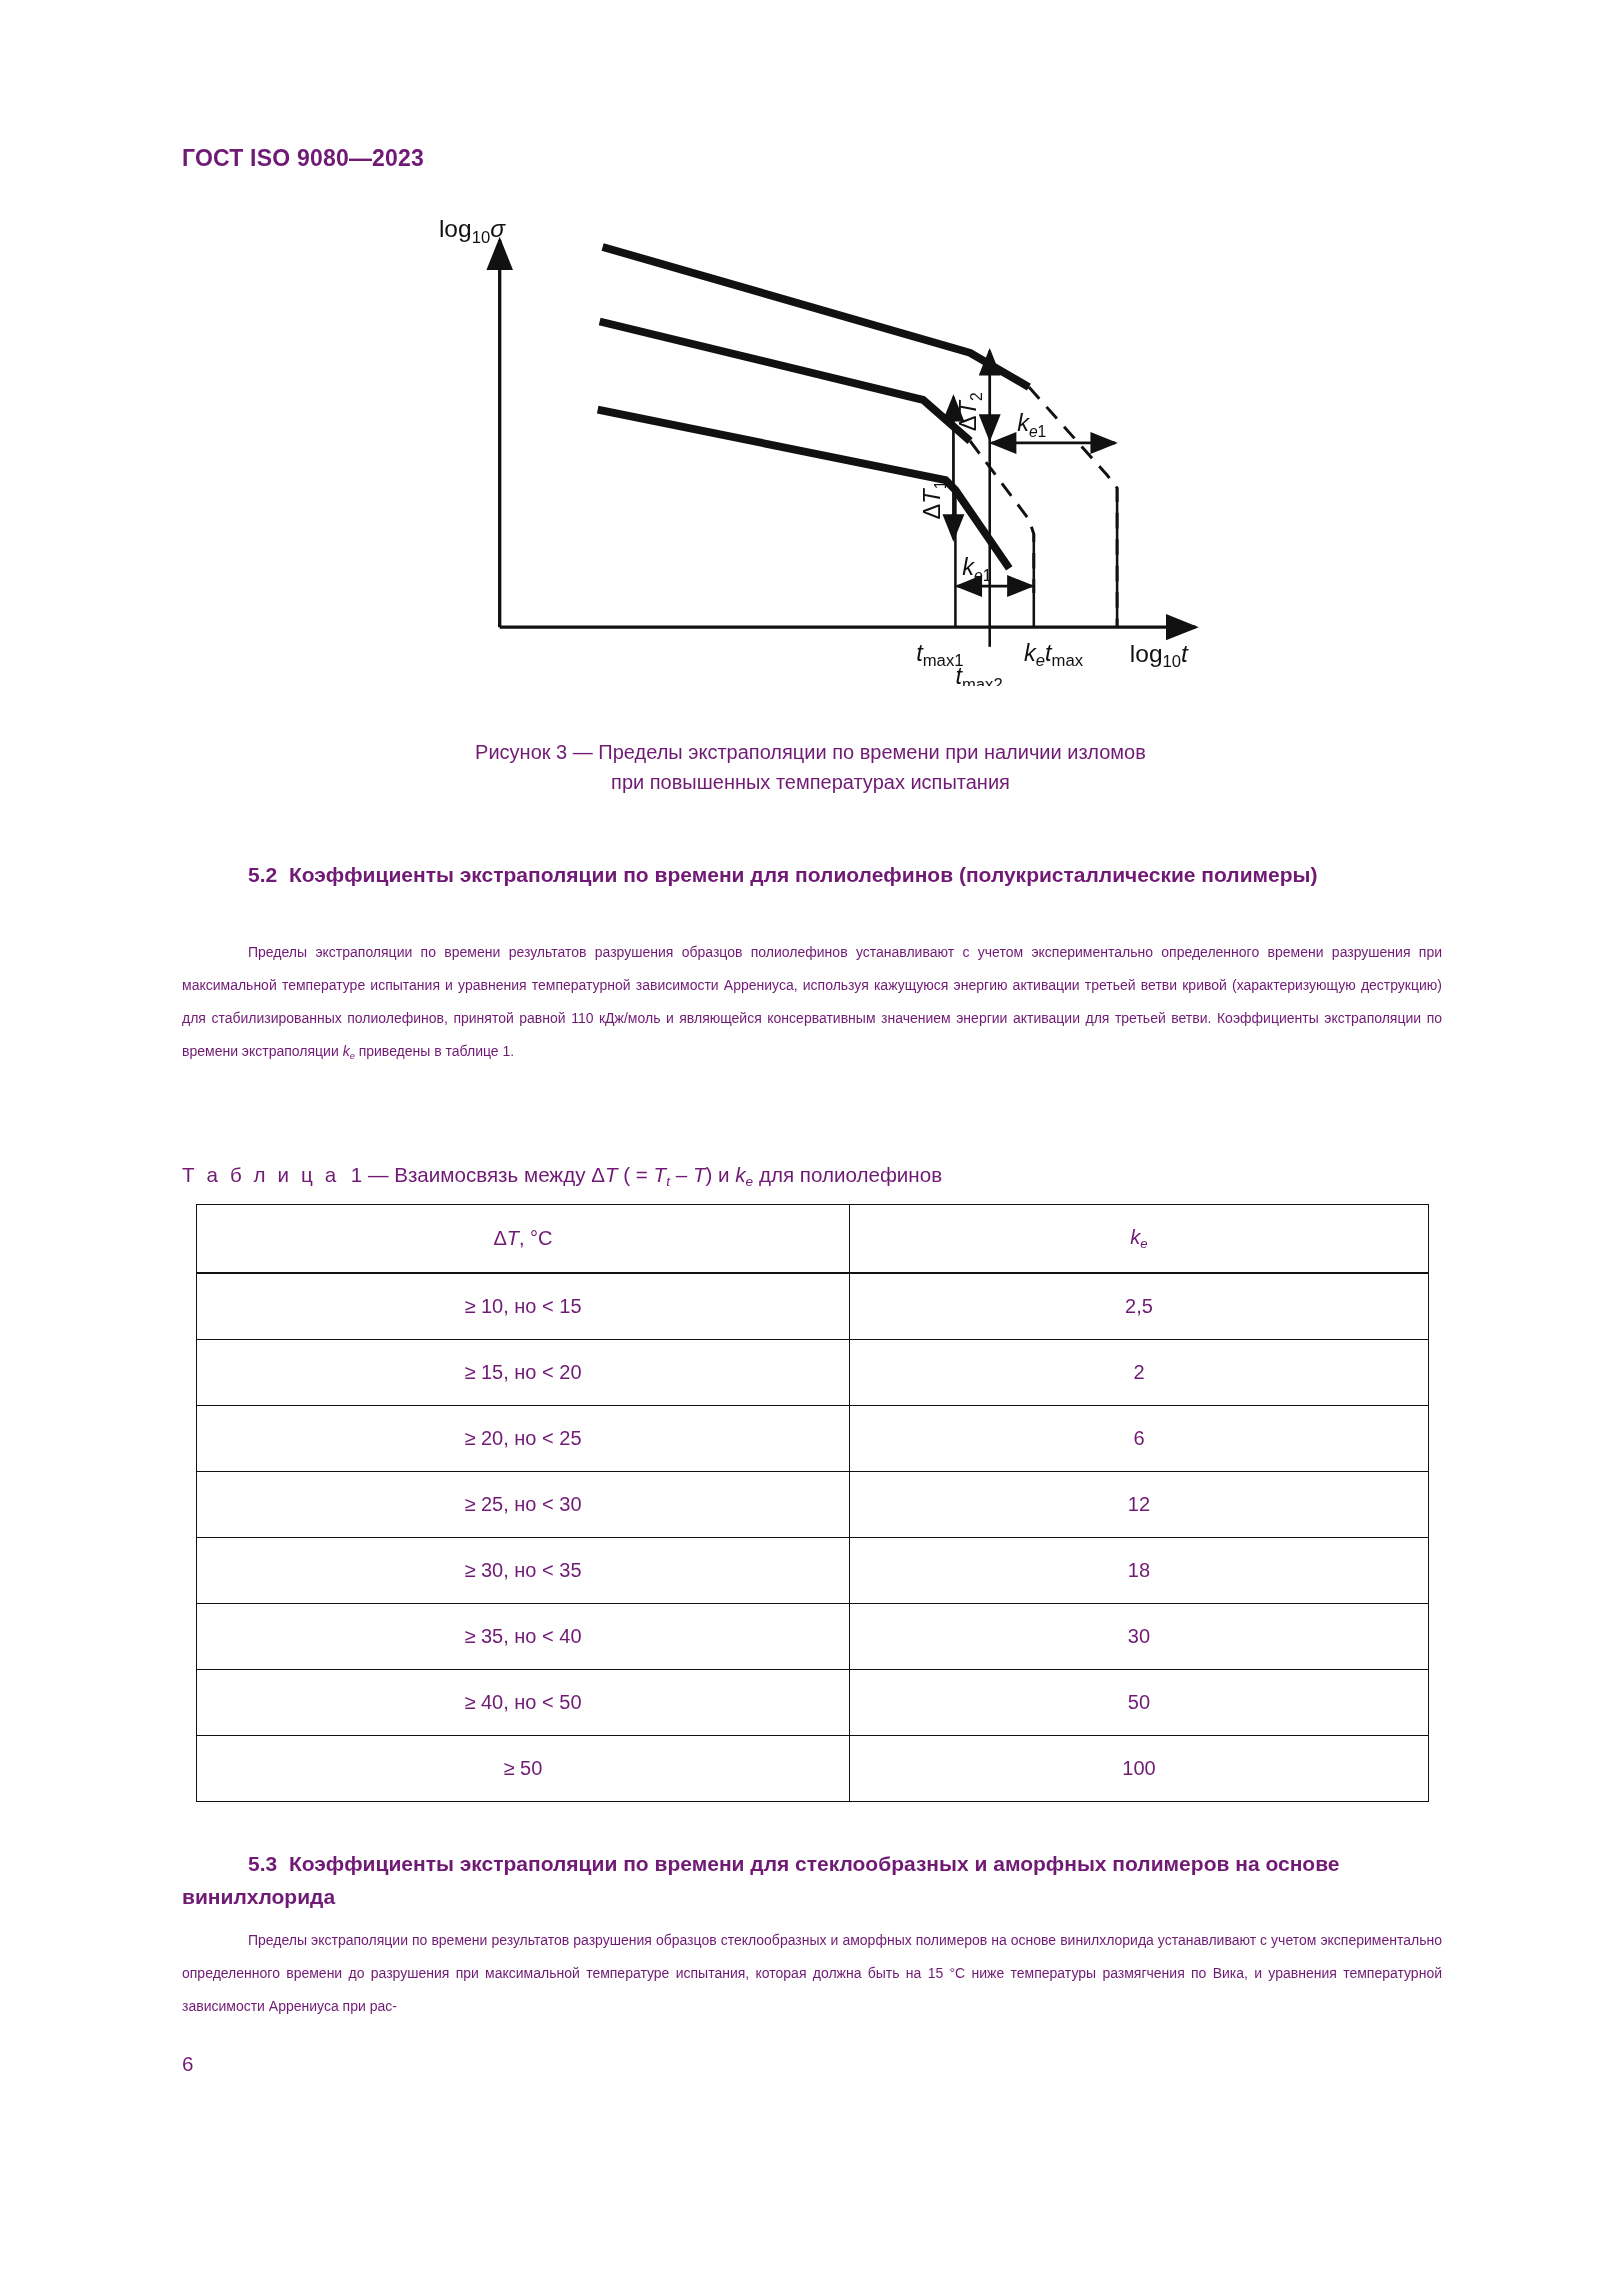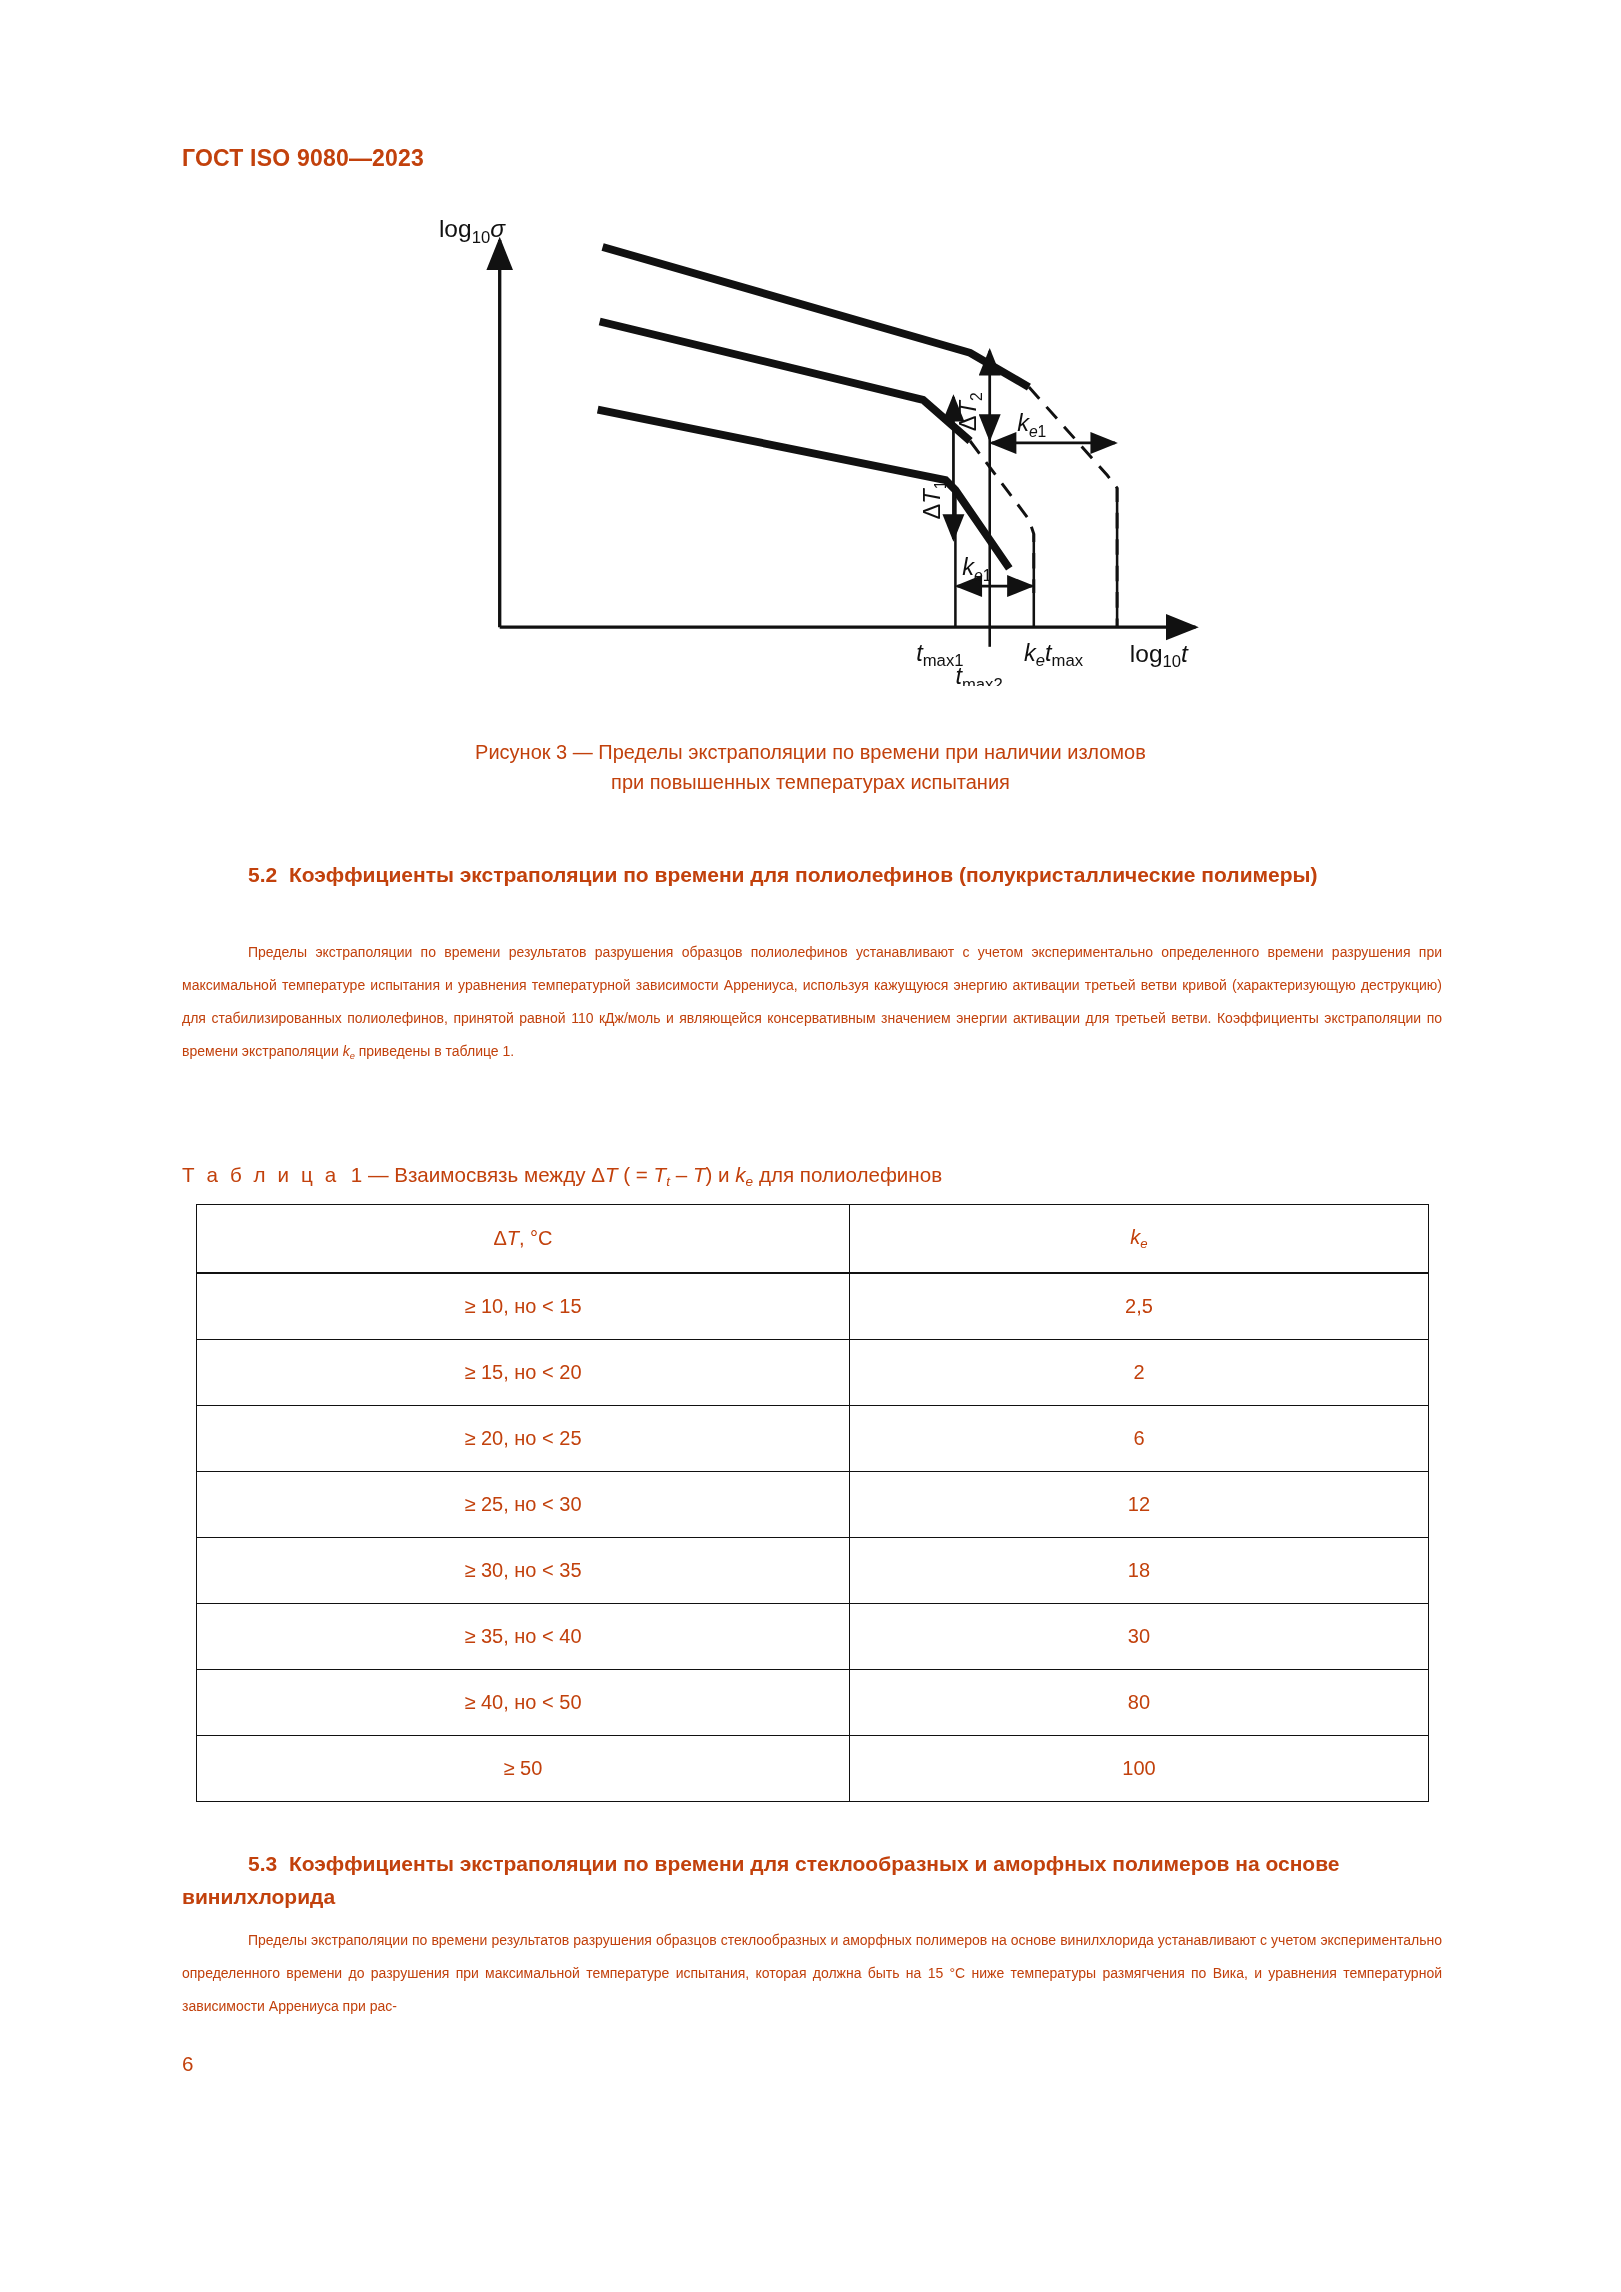--- a/index.html
+++ b/index.html
@@ -8,21 +8,21 @@
     padding: 0;
     background: #ffffff;
   }
   .page {
     position: relative;
     width: 1621px;
     height: 2293px;
     margin: 0 auto;
     background: #ffffff;
     font-family: "Liberation Sans", sans-serif;
-    color: #c2410c;
+    color: #701a75;
     overflow: hidden;
   }
 
   
   .doc-header {
     position: absolute;
     left: 182px;
     top: 145px;
     font-size: 23px;
     font-weight: bold;
@@ -236,21 +236,21 @@
       <tr>
         <td>≥ 30, но &lt; 35</td>
         <td>18</td>
       </tr>
       <tr>
         <td>≥ 35, но &lt; 40</td>
         <td>30</td>
       </tr>
       <tr>
         <td>≥ 40, но &lt; 50</td>
-        <td>80</td>
+        <td>50</td>
       </tr>
       <tr>
         <td>≥ 50</td>
         <td>100</td>
       </tr>
     </tbody>
   </table>
 
   <div class="section-heading" id="h53">
     <span>5.3</span>&nbsp;&nbsp;<span>Коэффициенты экстраполяции по времени для стеклообразных и аморфных полимеров на основе винилхлорида</span>

